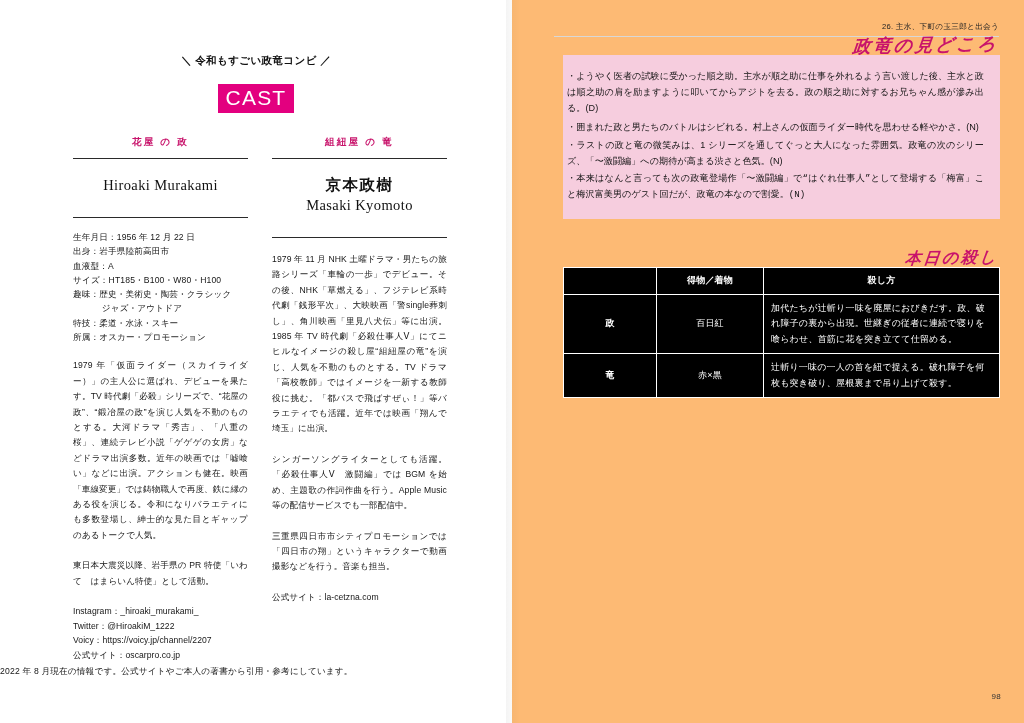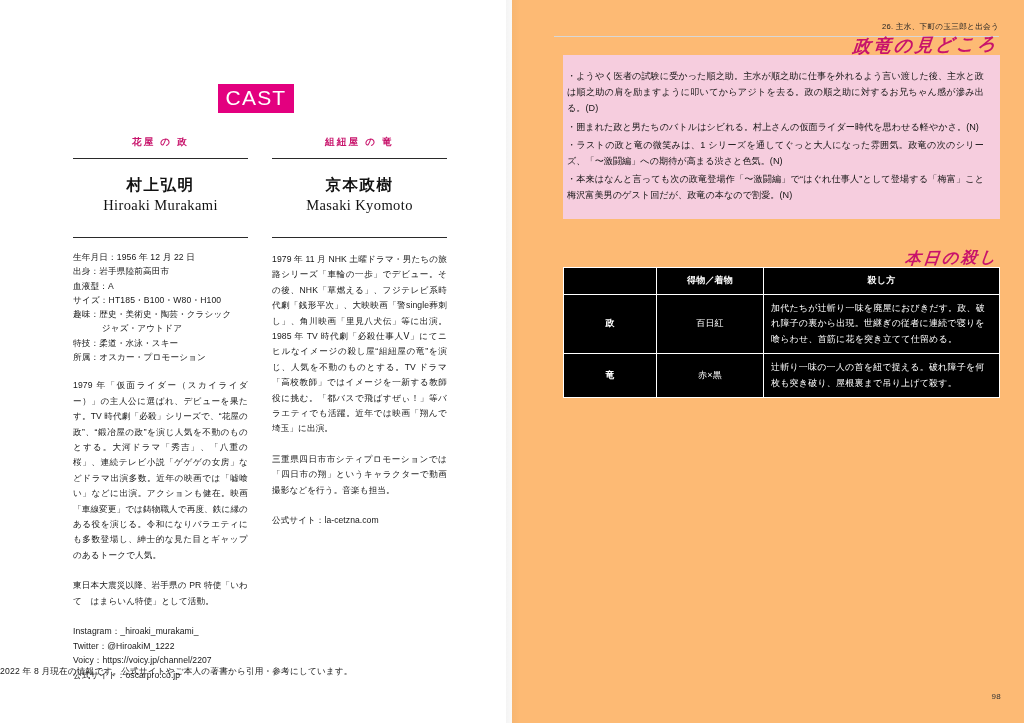--- a/index.html
+++ b/index.html
@@ -206,21 +206,21 @@
     box-sizing: border-box;
   }
   .pink-box p {
     margin: 0 0 2px 0;
     font-size: 9.1px;
     line-height: 16.2px;
     letter-spacing: 0.05px;
     color: #141414;
     text-align: justify;
   }
-  .pink-box p:last-child { margin-bottom: 0; }
+  .pink-box p:last-child { margin-bottom: 0; font-family: Liberation Mono, monospace; }
 
   .kill-table {
     position: absolute;
     left: 51px;
     top: 267px;
     width: 437px;
     border-collapse: collapse;
     background: #000000;
     table-layout: fixed;
   }
@@ -250,29 +250,29 @@
     letter-spacing: 0.3px;
   }
 </style>
 </head>
 <body>
 
 <div class="spread">
 
   <div class="page-left">
 
+    <div class="cast-kicker">＼ 令和もすごい政竜コンビ ／</div>
 
     <div class="cast-logo-wrap">
       <span class="cast-logo">CAST</span>
     </div>
 
     <div class="col col-left">
       <div class="col-role">花屋 の 政</div>
       <hr class="rule">
-      <div class="name-jp">村上弘明</div>
       <div class="name-en">Hiroaki Murakami</div>
       <hr class="rule2">
       <div class="profile-list">
         <div>生年月日：1956 年 12 月 22 日</div>
         <div>出身：岩手県陸前高田市</div>
         <div>血液型：A</div>
         <div>サイズ：HT185・B100・W80・H100</div>
         <div>趣味：歴史・美術史・陶芸・クラシック</div>
         <div>　　　 ジャズ・アウトドア</div>
         <div>特技：柔道・水泳・スキー</div>
@@ -288,20 +288,21 @@
       </div>
     </div>
 
     <div class="col col-right">
       <div class="col-role">組紐屋 の 竜</div>
       <hr class="rule">
       <div class="name-jp">京本政樹</div>
       <div class="name-en">Masaki Kyomoto</div>
       <hr class="rule2">
       <p class="bio">1979 年 11 月 NHK 土曜ドラマ・男たちの旅路シリーズ「車輪の一歩」でデビュー。その後、NHK「草燃える」、フジテレビ系時代劇「銭形平次」、大映映画「警single葬刺し」、角川映画「里見八犬伝」等に出演。1985 年 TV 時代劇「必殺仕事人Ⅴ」にてニヒルなイメージの殺し屋“組紐屋の竜”を演じ、人気を不動のものとする。TV ドラマ「高校教師」ではイメージを一新する教師役に挑む。「都バスで飛ばすぜぃ！」等バラエティでも活躍。近年では映画「翔んで埼玉」に出演。</p>
+      <p class="bio gap">シンガーソングライターとしても活躍。「必殺仕事人Ⅴ　激闘編」では BGM を始め、主題歌の作詞作曲を行う。Apple Music 等の配信サービスでも一部配信中。</p>
       <p class="bio gap">三重県四日市市シティプロモーションでは「四日市の翔」というキャラクターで動画撮影などを行う。音楽も担当。</p>
       <div class="links">
         <div>公式サイト：la-cetzna.com</div>
       </div>
     </div>
 
     <div class="footnote">2022 年 8 月現在の情報です。公式サイトやご本人の著書から引用・参考にしています。</div>
   </div>
 
   <div class="page-right">

